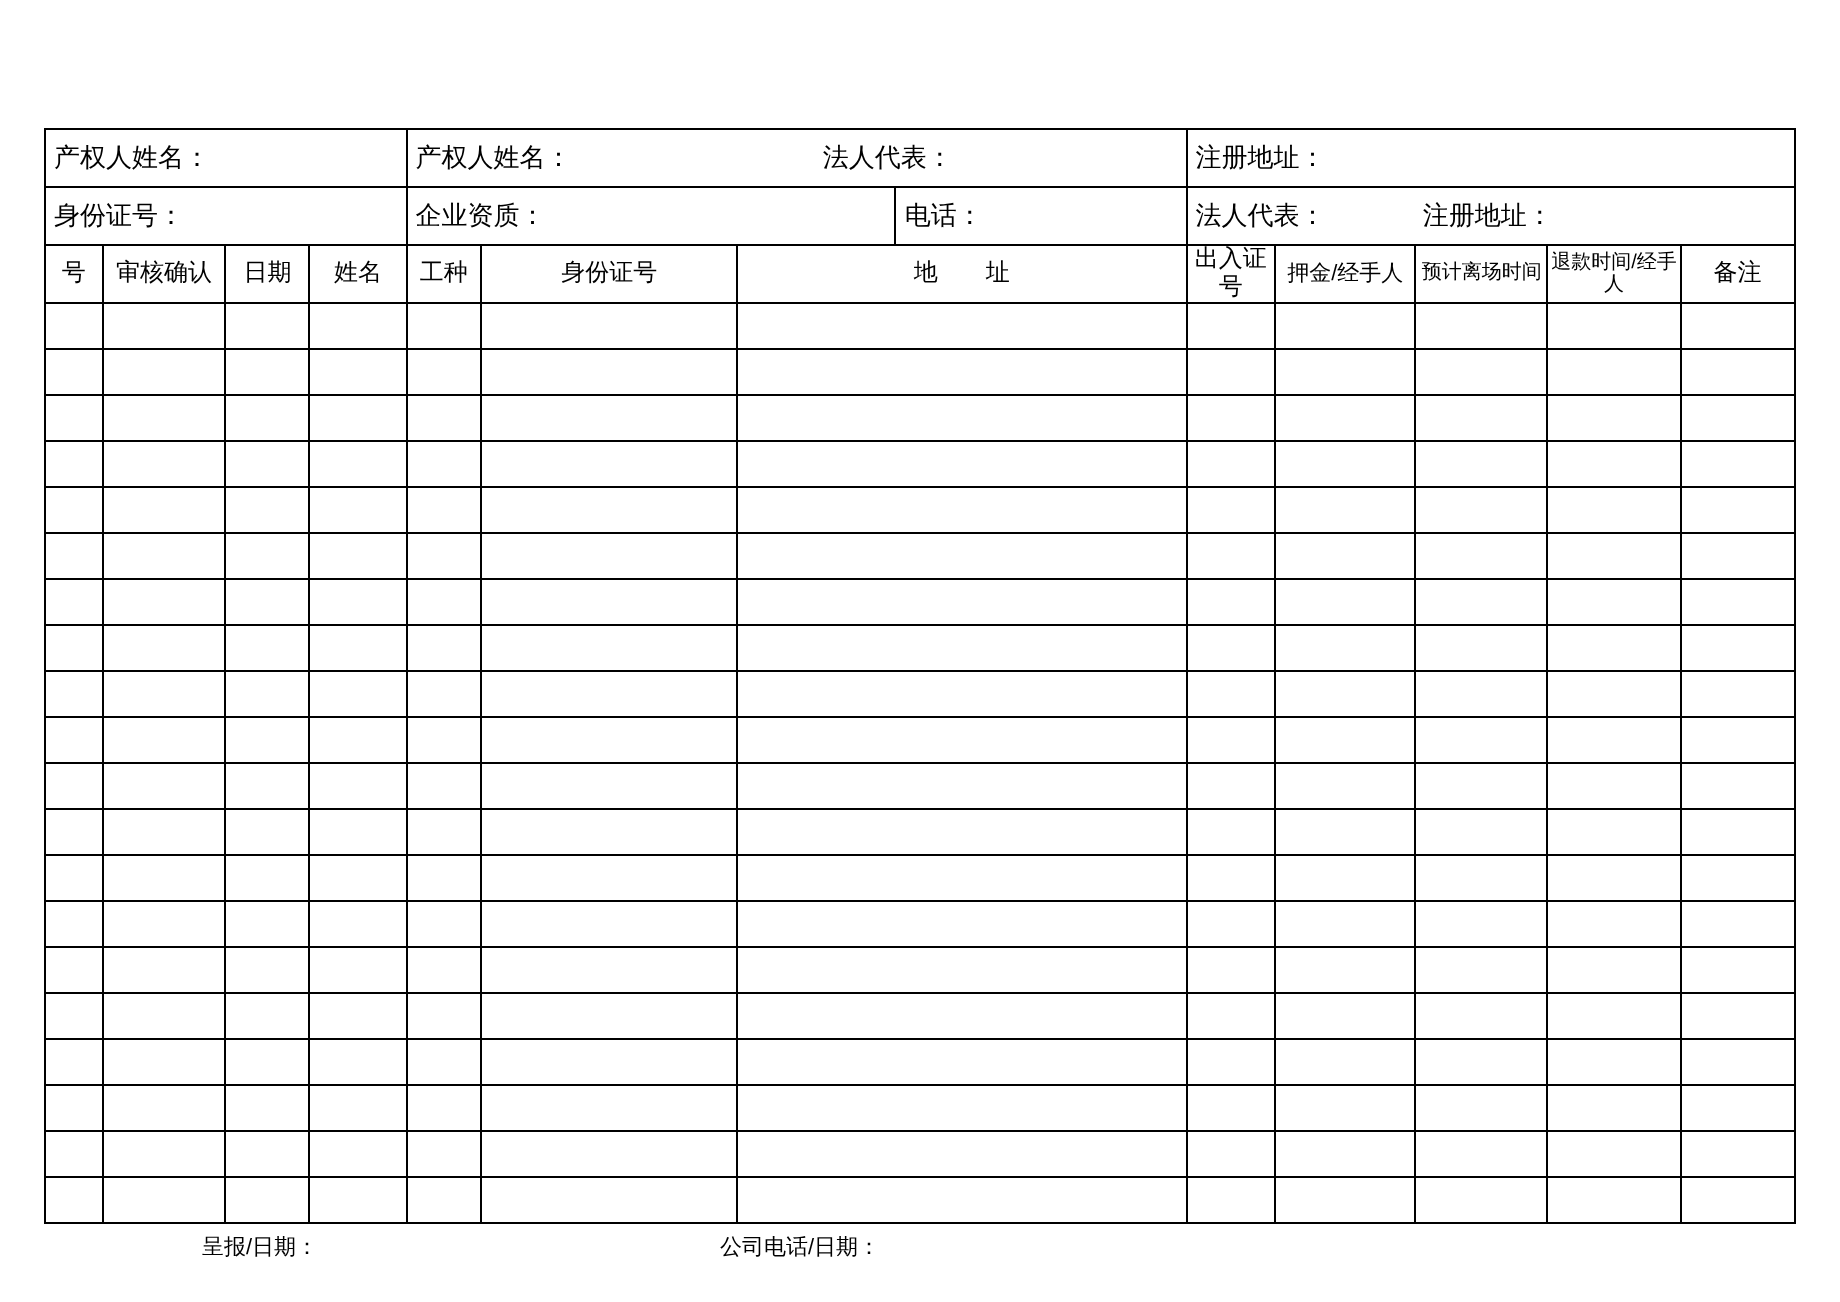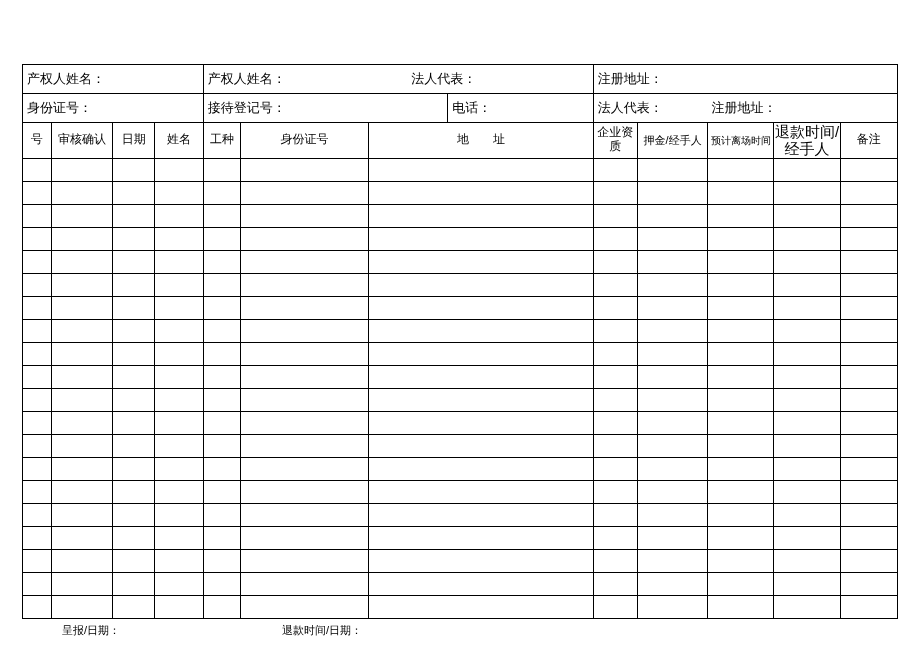--- a/index.html
+++ b/index.html
@@ -45,20 +45,21 @@
     line-height: 1.15;
   }
   tr.data-row td {
     height: 22px;
   }
   .footer {
     display: flex;
     width: 100%;
     margin-top: 4px;
     font-size: 11px;
+    gap: 39px;
   }
   .footer > div {
     white-space: nowrap;
   }
 </style>
 </head>
 <body>
 
 <div class="page">
 
@@ -91,43 +92,43 @@
       <td colspan="5">
         <span>注册地址：</span>
       </td>
     </tr>
 
     <tr class="info-row">
       <td colspan="4">
         <span>身份证号：</span>
       </td>
       <td colspan="3">
-        <span>接待登记号：</span>
+        <span>企业资质：</span>
       </td>
       <td colspan="1">
         <span>电话：</span>
       </td>
       <td colspan="5">
         <span style="display:inline-block;min-width:110px;">法人代表：</span>
         <span>注册地址：</span>
       </td>
     </tr>
 
     <tr class="header-row">
       <th>号</th>
       <th>审核确认</th>
       <th>日期</th>
       <th>姓名</th>
       <th>工种</th>
       <th>身份证号</th>
       <th colspan="2">地　　址</th>
-      <th>企业资质</th>
+      <th>出入证号</th>
       <th style="font-size:11px;">押金/经手人</th>
       <th style="font-size:10px;">预计离场时间</th>
-      <th style="font-size:15px;">退款时间/经手人</th>
+      <th style="font-size:10px;">退款时间/经手人</th>
       <th>备注</th>
     </tr>
 
     </tbody>
       <tbody id="data-body">
         <tr class="data-row">
           <td></td>
           <td></td>
           <td></td>
           <td></td>
@@ -406,16 +407,16 @@
           <td></td>
           <td></td>
         </tr>
       </tbody>
 
   </table>
 
   <div class="footer">
     <div style="flex:0 0 40px;"></div>
     <div style="flex:0 0 220px;">呈报/日期：</div>
-    <div style="flex:0 0 216px;">退款时间/日期：</div>
+    <div style="flex:0 0 216px;">公司电话/日期：</div>
   </div>
 
 </div>
 
 </body></html>

